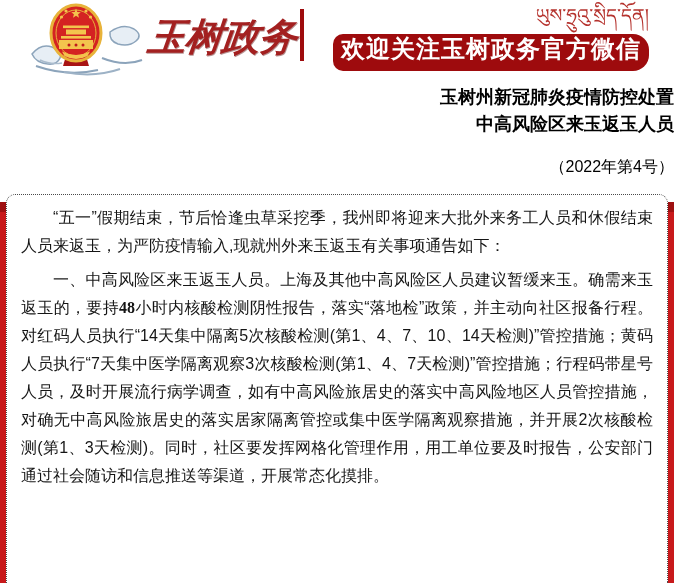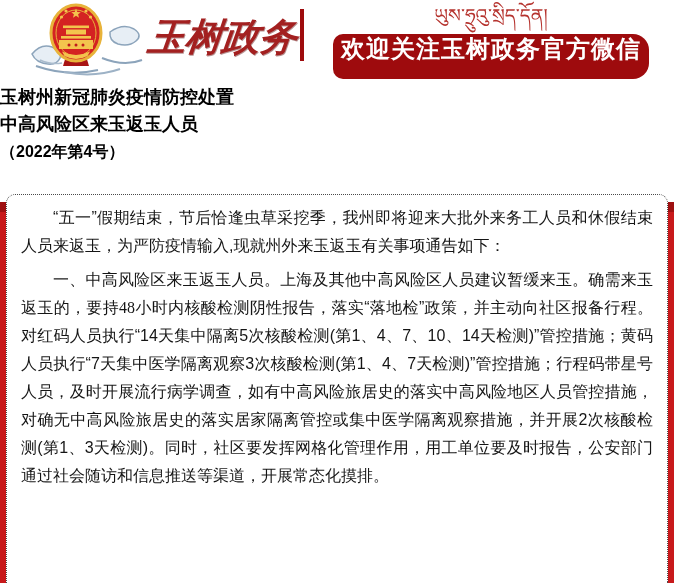--- a/index.html
+++ b/index.html
@@ -15,51 +15,51 @@
     font-family:"DejaVu Serif","Liberation Serif",serif;
     font-weight:700;font-style:italic;
     font-size:38px;letter-spacing:-1px;line-height:50px;white-space:nowrap;
     color:var(--brand-red,#a32020);
     transform:skewX(-6deg);
     text-shadow:1px 1px 0 rgba(90,10,10,.45);
   }
   .divider{position:absolute;left:300px;top:9px;width:4px;height:52px;background:var(--accent-red,#9e0b0d);}
   .tibetan{
     position:absolute;left:333px;top:2px;width:316px;height:30px;
-    text-align:center;font-size:19px;line-height:28px;
+    text-align:right;font-size:19px;line-height:28px;
     color:var(--tibetan-red,#b5322d);white-space:nowrap;
   }
   .banner{
-    position:absolute;left:333px;top:34px;width:316px;height:45px;
+    position:absolute;left:333px;top:34px;width:316px;height:37px;
     background:var(--accent-red,#9e0b0d);
     border-radius:10px 16px 16px 10px;
     color:#fff;text-align:center;line-height:31px;
     font-family:"Liberation Serif","DejaVu Serif",serif;
     font-weight:700;font-size:24px;letter-spacing:1px;white-space:nowrap;
   }
   
-  .title-block{position:absolute;top:84px;left:0;right:0;text-align:left;}
+  .title-block{position:absolute;top:84px;left:0;right:0;text-align:right;}
   .t-main{font-size:18px;font-weight:700;line-height:27px;color:#000;}
-  .t-sub{font-size:16px;font-weight:700;line-height:26px;color:#000;margin-top:1px;}
+  .t-sub{font-size:16px;font-weight:400;line-height:26px;color:#000;margin-top:16px;}
   
   .strip{position:absolute;top:202px;bottom:0;width:6px;background:var(--strip-red,#c8191b);}
   .strip.left{left:0;}
   .strip.right{right:0;}
   .strip::before{content:"";position:absolute;top:0;left:0;right:0;height:10px;background:rgba(80,0,0,.35);}
   
   .card{
     position:absolute;left:6px;right:6px;top:194px;bottom:0;
     background:#fff;border:1px dotted #4a4a4a;border-bottom:none;
     border-radius:9px 9px 0 0;
     padding:9px 14px 6px 14px;box-sizing:border-box;overflow:hidden;
   }
   .notice-body{font-size:16px;line-height:28px;text-align:justify;}
   .notice-body p{margin:0 0 6px 0;text-indent:32px;}
   .notice-body .b{font-weight:400;}
-  .notice-body .num{font-family:"Liberation Serif","DejaVu Serif",serif;font-weight:400;}
+  .notice-body .num{font-family:"Liberation Serif","DejaVu Serif",serif;font-weight:700;}
 </style>
 </head>
 <body>
 
 <div class="page">
 
   <div class="header">
 
     <div class="emblem" aria-label="china-national-emblem-icon">
       <svg viewBox="0 0 122 78" width="122" height="78" xmlns="http://www.w3.org/2000/svg">

